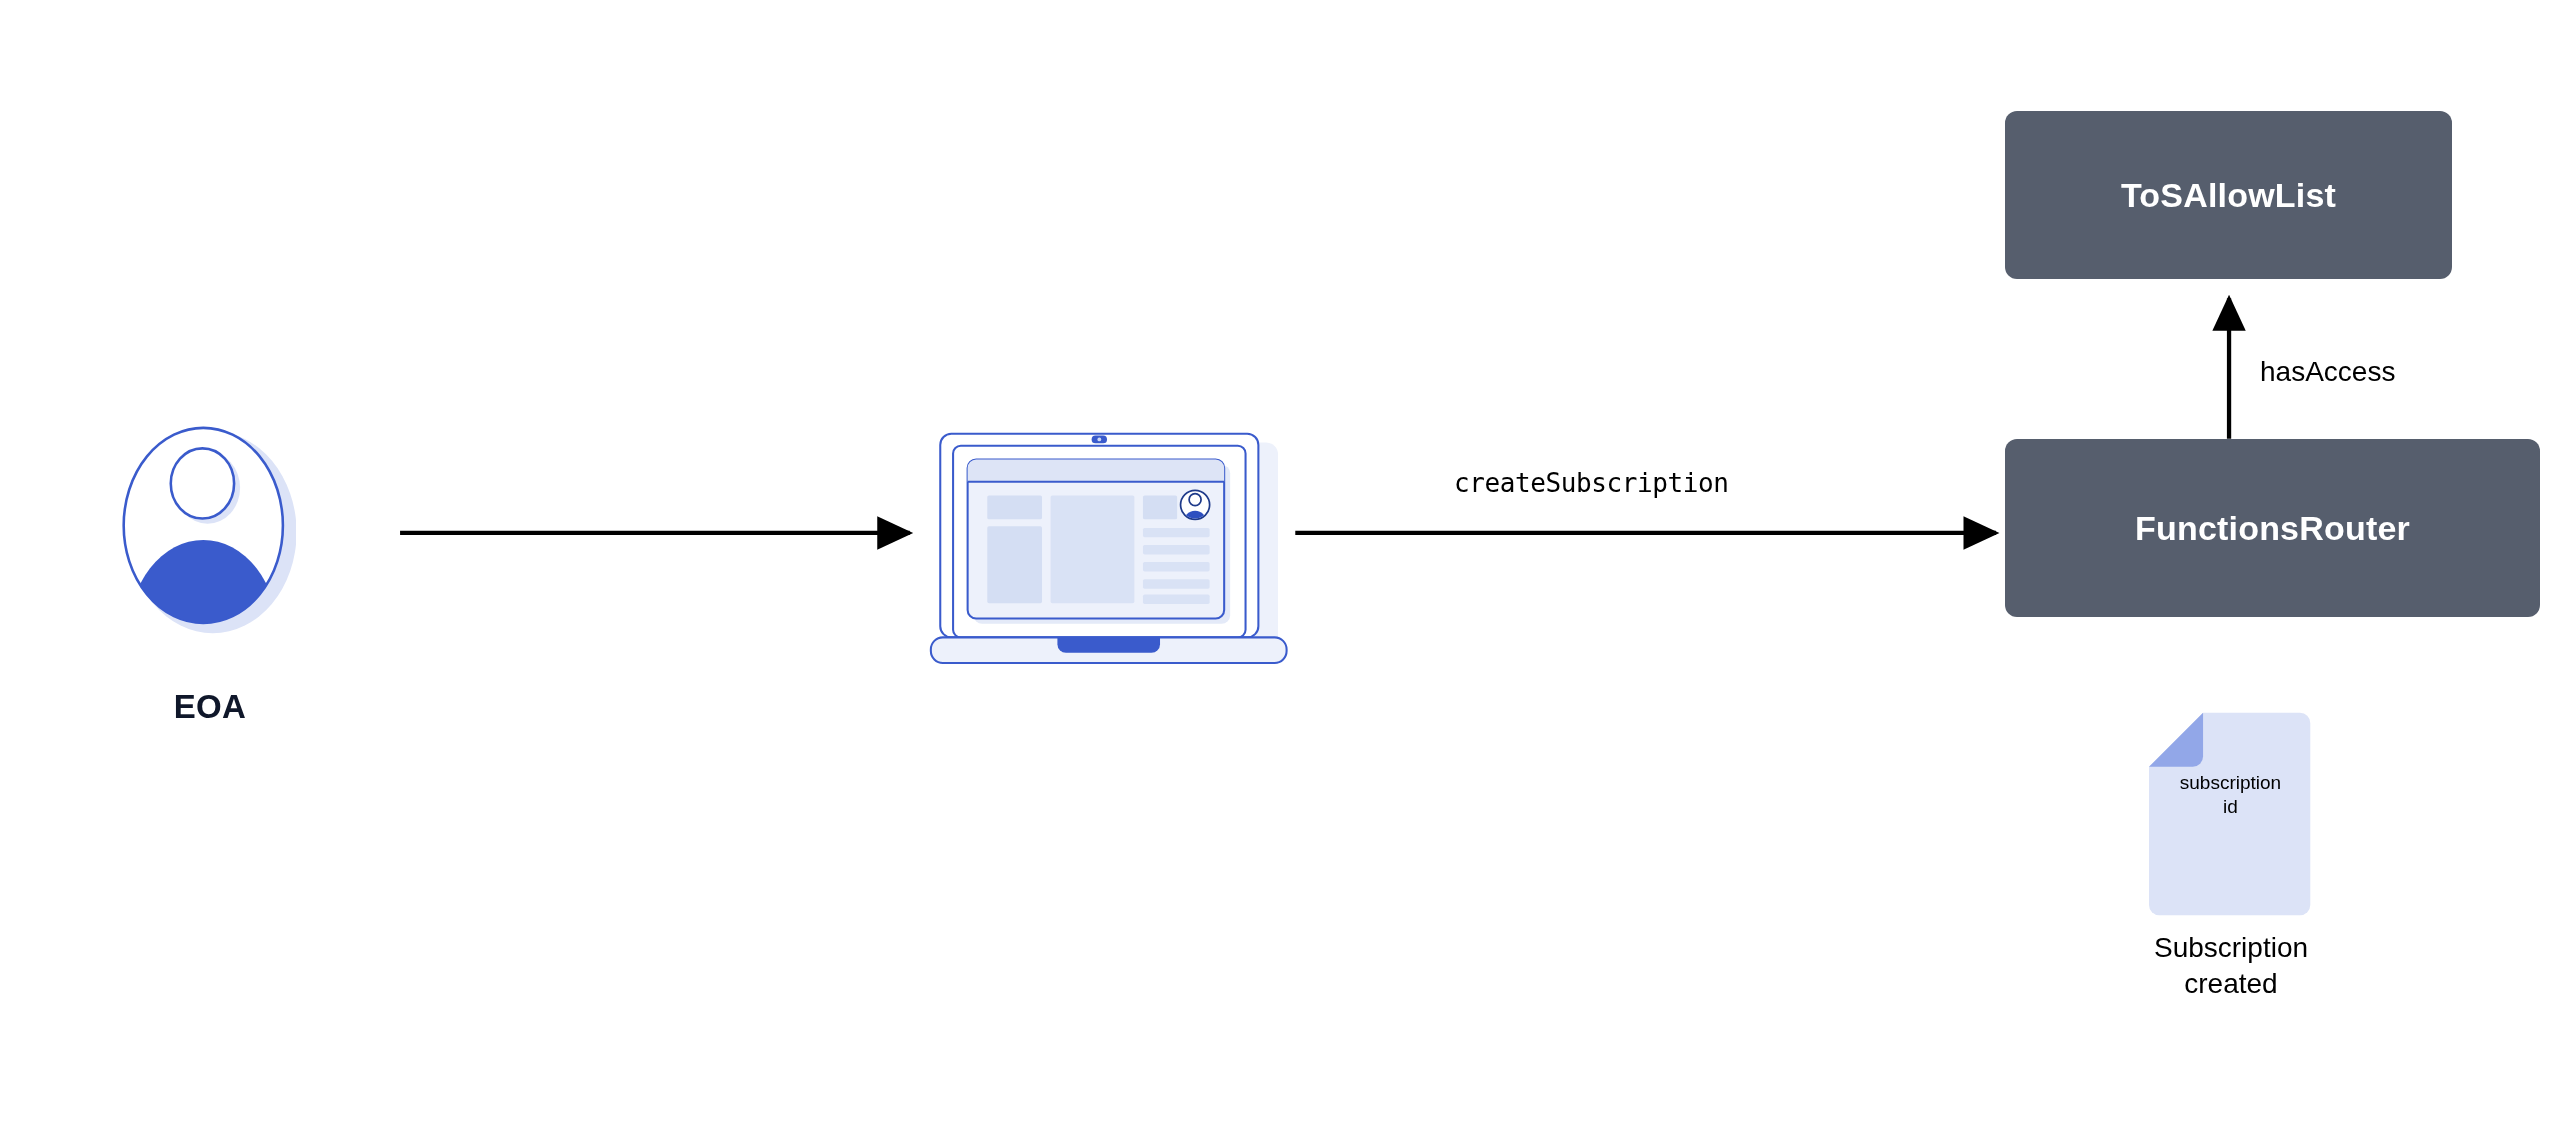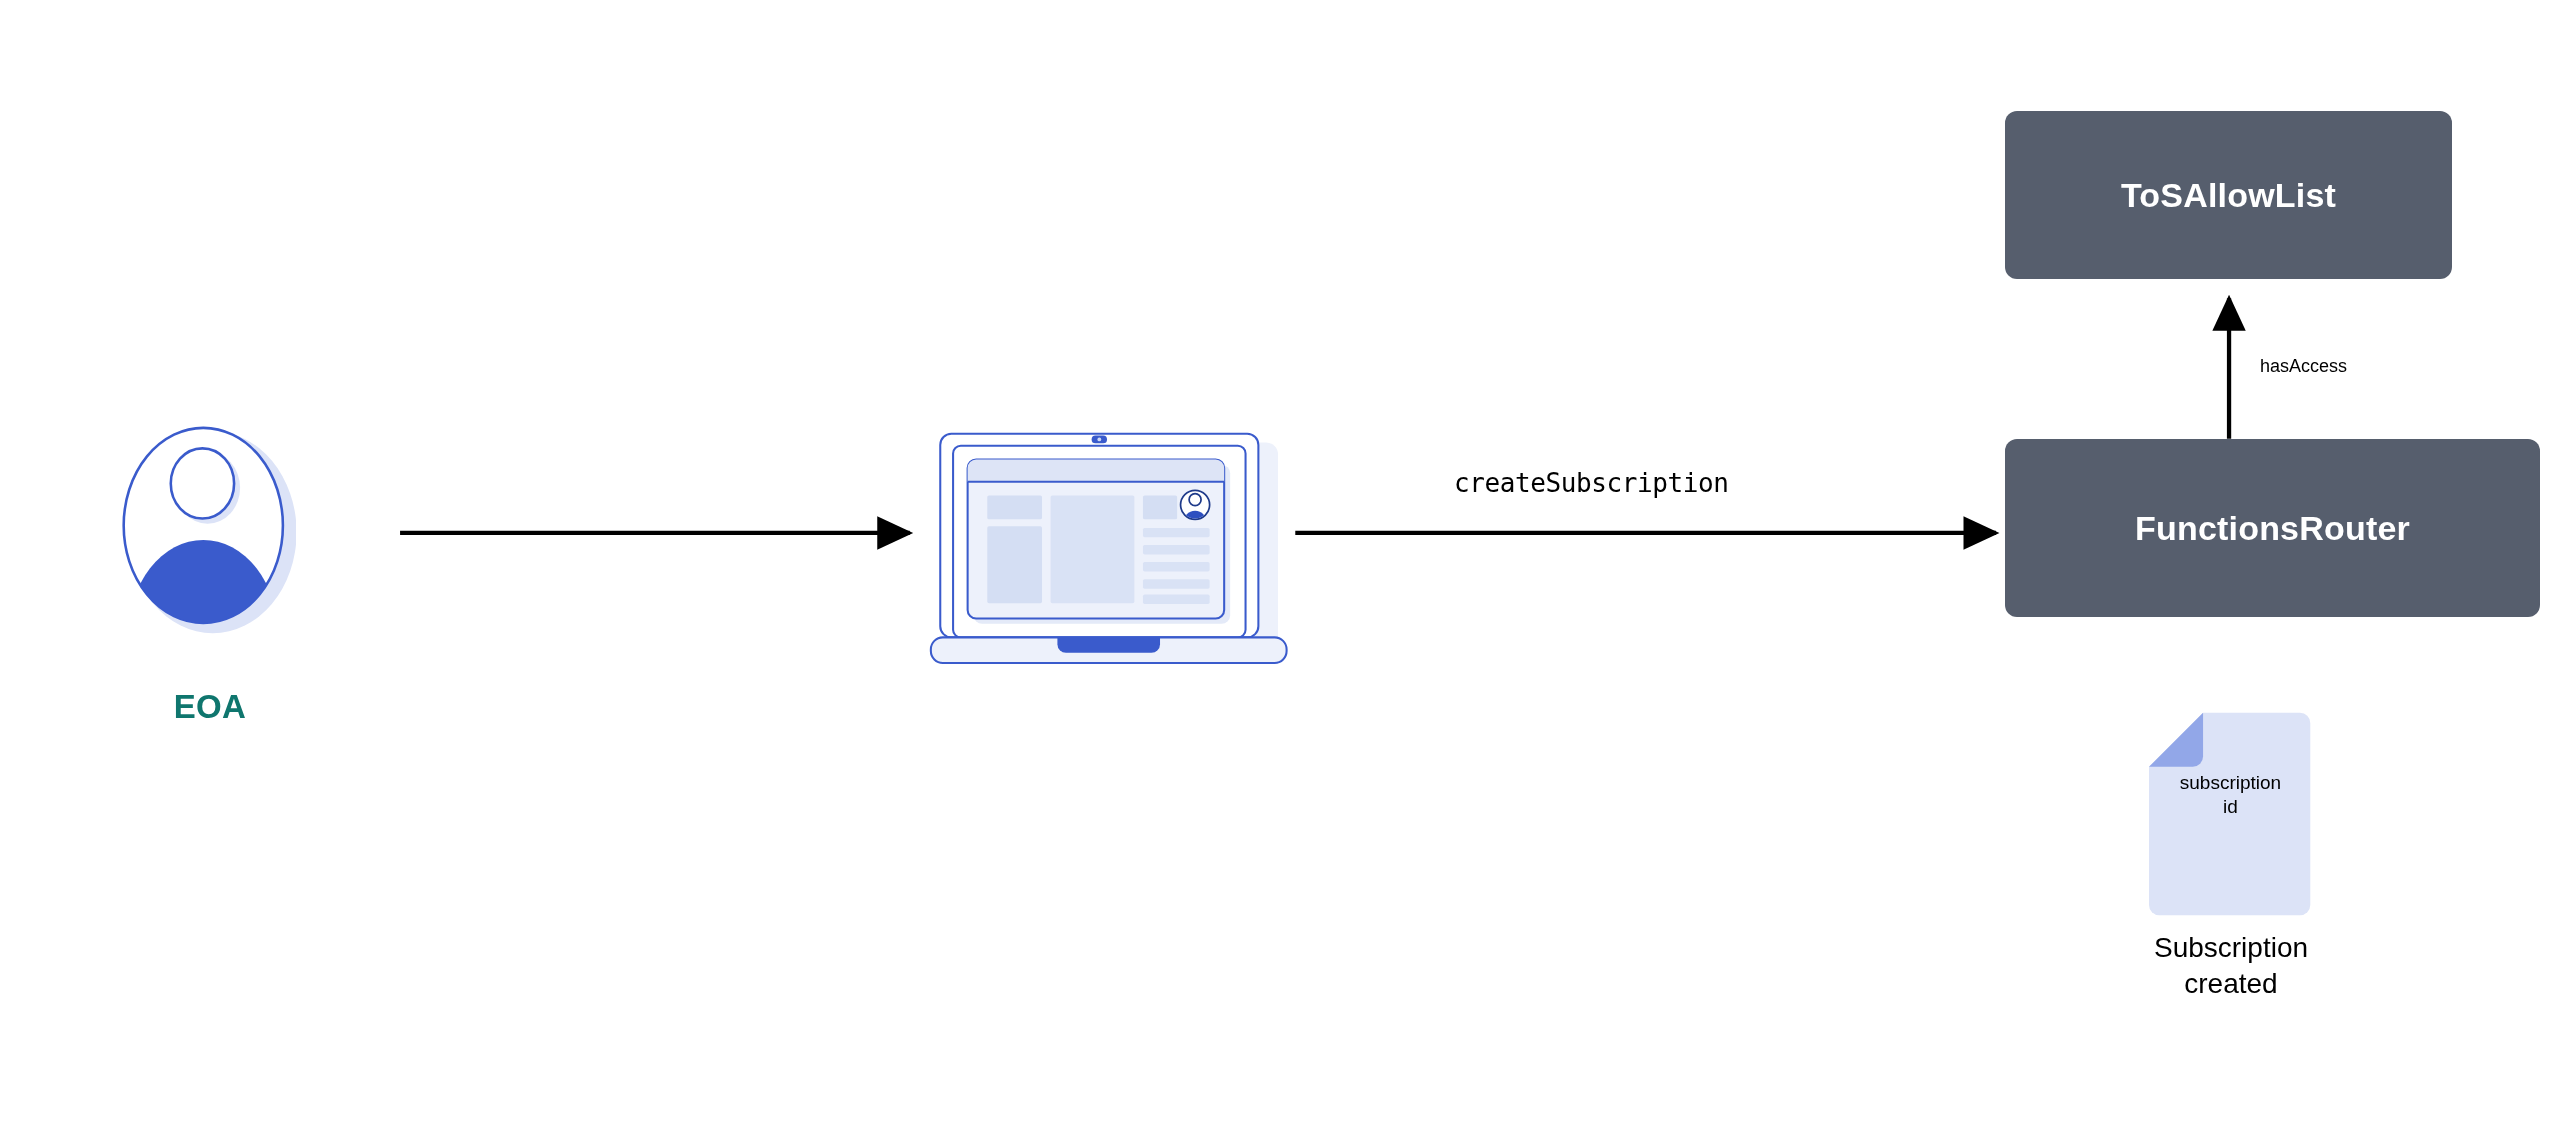--- a/index.html
+++ b/index.html
@@ -34,21 +34,21 @@
     height: 214px;
   }
   #eoa-label {
     position: absolute;
     left: -17px;
     top: 267px;
     width: 214px;
     text-align: center;
     font-size: 33px;
     font-weight: bold;
-    color: #0f766e;
+    color: #0f172a;
     letter-spacing: 0.3px;
   }
 
   
   #frontend-node {
     position: absolute;
     left: 929px;
     top: 427px;
     width: 368px;
     height: 343px;
@@ -117,21 +117,21 @@
     left: 1454px;
     top: 468px;
     font-family: "DejaVu Sans Mono", monospace;
     font-size: 26px;
     letter-spacing: -0.4px;
   }
   #has-access-label {
     left: 2260px;
     top: 356px;
     font-family: "Liberation Sans", sans-serif;
-    font-size: 18px;
+    font-size: 28px;
   }
 
   
   #subscription-doc-node {
     position: absolute;
     left: 2149px;
     top: 711px;
     width: 163px;
     height: 283px;
   }

